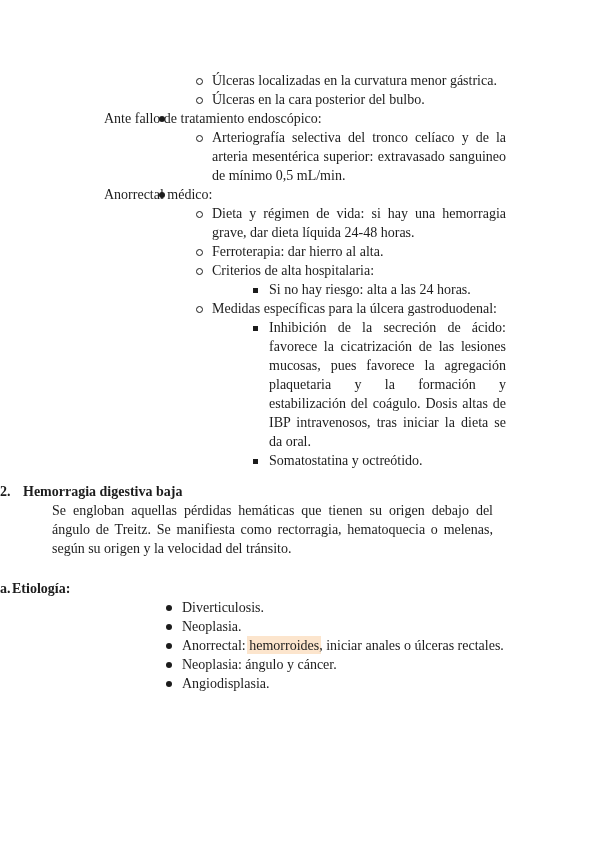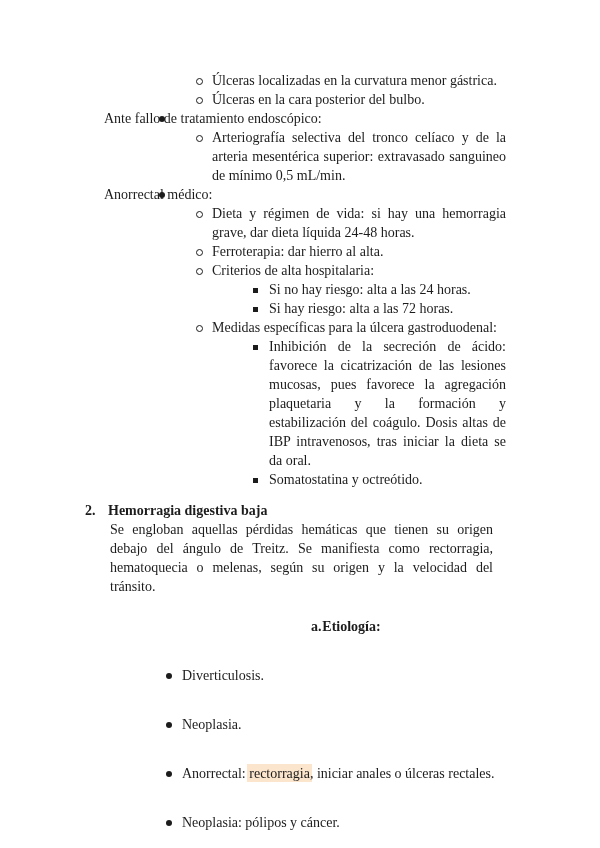--- a/index.html
+++ b/index.html
@@ -49,53 +49,49 @@
     left: 196px; width: 5px; height: 5px;
     border: 1px solid currentColor; border-radius: 50%;
     background: transparent; box-sizing: content-box;
   }
   li.lvl3::before {
     left: 237px; width: 5px; height: 5px; top: 8px;
     background: currentColor;
   }
   .sec-heading {
     margin-top: 12px;
-    padding-left: 85px;
     font-weight: bold;
   }
   .sec-heading .sec-num {
     display: inline-block;
     width: 23px;
   }
   .sec-paragraph {
     margin: 0;
-    padding-left: 110px;
+    padding-left: 52px;
     padding-right: 75px;
     text-align: justify;
   }
   .sub-heading {
     margin-top: 21px;
-    padding-left: 123px;
     font-weight: bold;
-    text-align: center;
   }
   .sub-heading .sub-letter {
     display: inline-block;
     width: 12px;
   }
   ul.etl {
     margin: 0;
     padding: 0;
   }
   ul.etl li {
     list-style: none;
     position: relative;
     padding-left: 182px;
     padding-right: 28px;
-    margin-top: 30px;
   }
   ul.etl li::before {
     left: 166px; width: 6px; height: 6px;
     background: currentColor; border-radius: 50%;
   }
   .hl {
     background: var(--hl-color, #fce5cd);
     padding: 2px 2px 1px 2px;
     margin: -2px -2px -1px -2px;
   }
@@ -108,37 +104,36 @@
   <ul class="doc-list" id="top-list">
       <li class="lvl2"><span>Úlceras localizadas en la curvatura menor gástrica.</span></li>
       <li class="lvl2"><span>Úlceras en la cara posterior del bulbo.</span></li>
       <li class="lvl1"><span>Ante fallo de tratamiento endoscópico:</span></li>
       <li class="lvl2"><span>Arteriografía selectiva del tronco celíaco y de la arteria mesentérica superior: extravasado sanguineo de mínimo 0,5 mL/min.</span></li>
       <li class="lvl1"><span>Anorrectal médico:</span></li>
       <li class="lvl2"><span>Dieta y régimen de vida: si hay una hemorragia grave, dar dieta líquida 24-48 horas.</span></li>
       <li class="lvl2"><span>Ferroterapia: dar hierro al alta.</span></li>
       <li class="lvl2"><span>Criterios de alta hospitalaria:</span></li>
       <li class="lvl3"><span>Si no hay riesgo: alta a las 24 horas.</span></li>
-      <li class="lvl3"><span>Si hay riesgo: alta a las 72 horas.</span></li>
       <li class="lvl2"><span>Medidas específicas para la úlcera gastroduodenal:</span></li>
       <li class="lvl3"><span>Inhibición de la secreción de ácido: favorece la cicatrización de las lesiones mucosas, pues favorece la agregación plaquetaria y la formación y estabilización del coágulo. Dosis altas de IBP intravenosos, tras iniciar la dieta se da oral.</span></li>
       <li class="lvl3"><span>Somatostatina y octreótido.</span></li>
     </ul>
 
   <div class="sec-heading">
     <span class="sec-num">2.</span><span>Hemorragia digestiva baja</span>
   </div>
 
   <p class="sec-paragraph">Se engloban aquellas pérdidas hemáticas que tienen su origen debajo del ángulo de Treitz. Se manifiesta como rectorragia, hematoquecia o melenas, según su origen y la velocidad del tránsito.</p>
 
   <div class="sub-heading">
     <span class="sub-letter">a.</span><span>Etiología:</span>
   </div>
 
   <ul class="etl" id="etiology-list">
       <li><span>Diverticulosis.</span></li>
       <li><span>Neoplasia.</span></li>
-      <li><span>Anorrectal: </span><span class="hl">rectorragia</span><span>, iniciar anales o úlceras rectales.</span></li>
-      <li><span>Neoplasia: pólipos y cáncer.</span></li>
+      <li><span>Anorrectal: </span><span class="hl">hemorroides</span><span>, iniciar anales o úlceras rectales.</span></li>
+      <li><span>Neoplasia: ángulo y cáncer.</span></li>
       <li><span>Angiodisplasia.</span></li>
     </ul>
 
 </div>
 
 </body></html>

